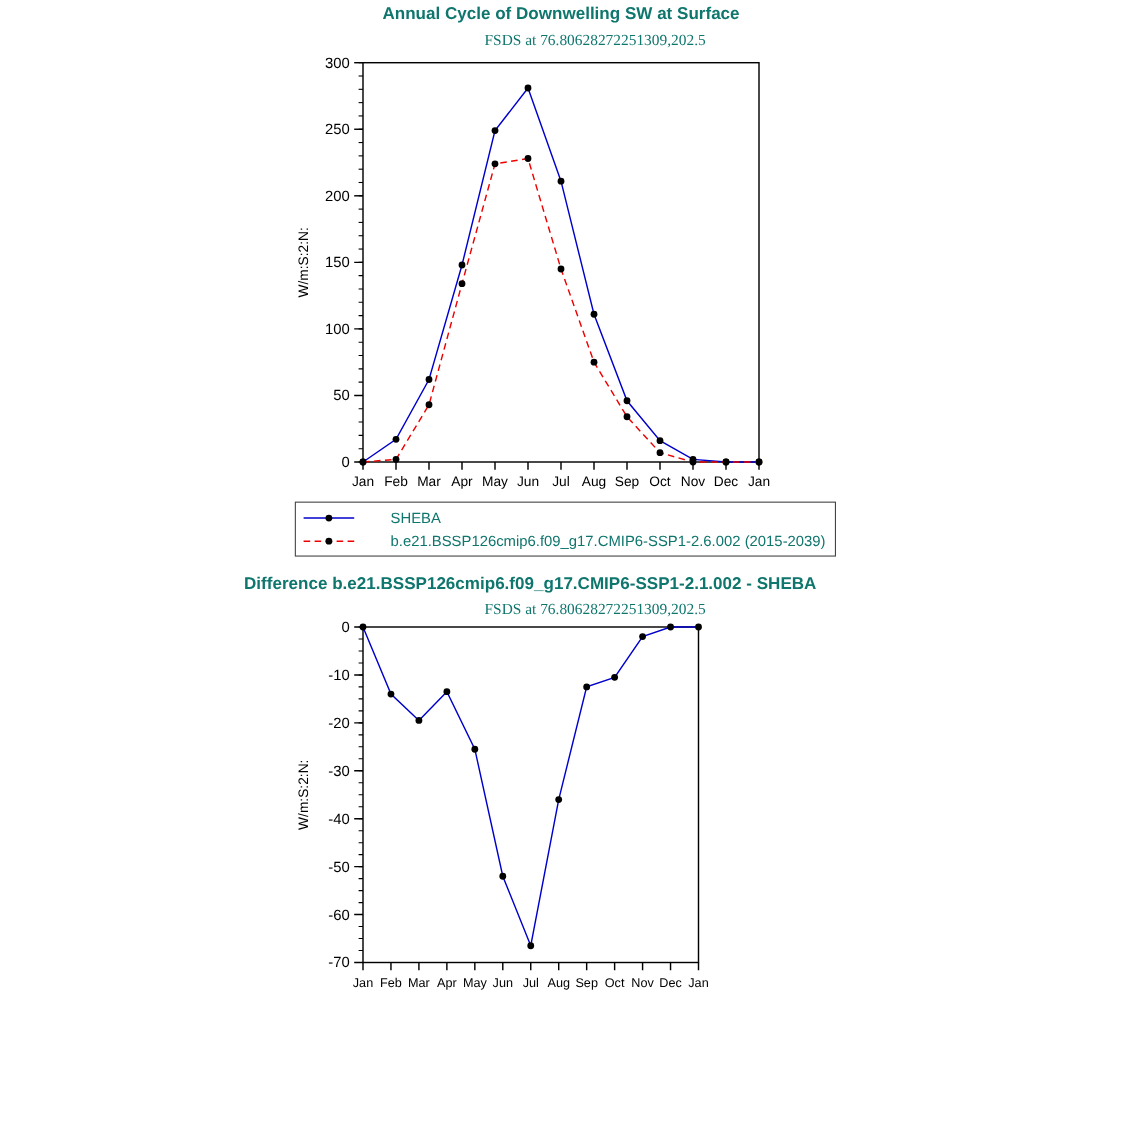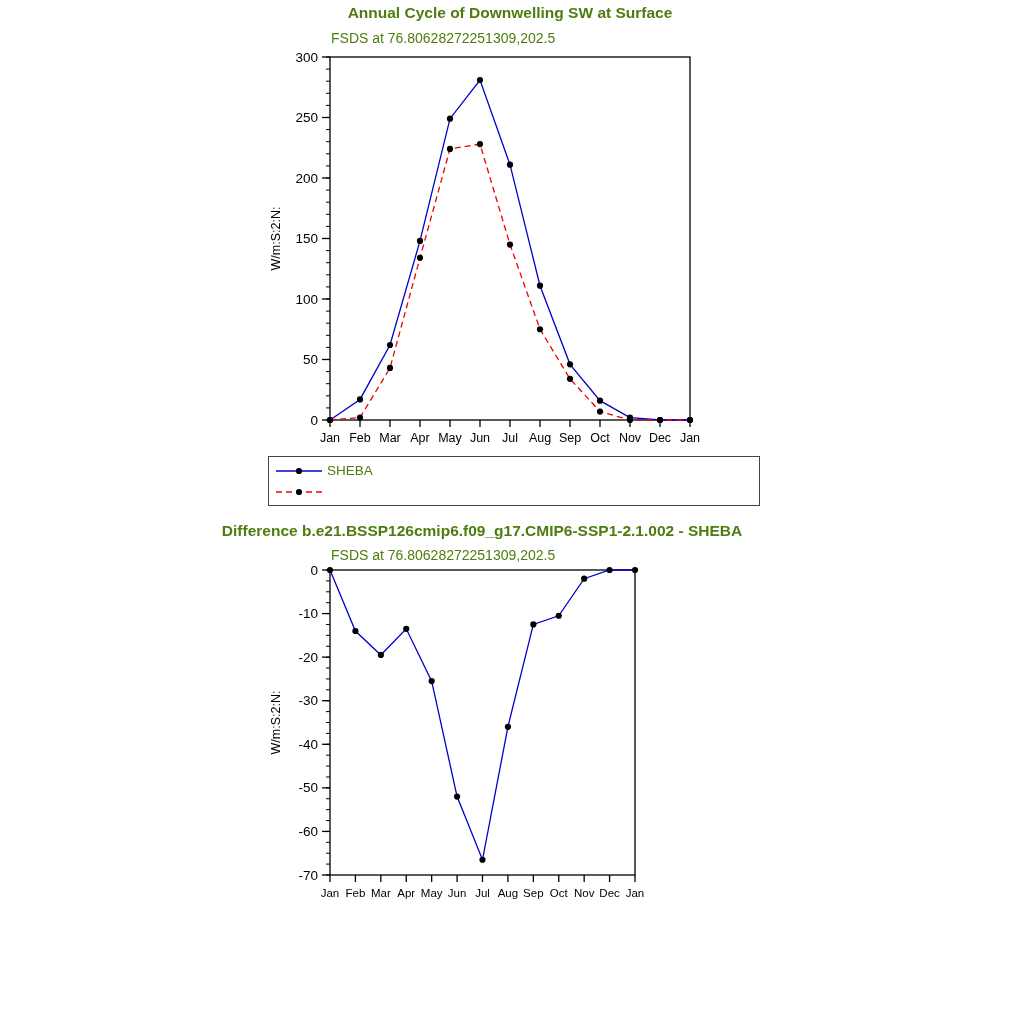--- a/index.html
+++ b/index.html
@@ -1,24 +1,24 @@
 <!DOCTYPE html>
 <html><head>
 <meta charset="utf-8">
 <style>
   html,body{margin:0;padding:0;background:#ffffff;}
   #page{position:relative;width:1024px;height:1024px;background:#ffffff;overflow:hidden;
-        font-family:"Liberation Sans", sans-serif;color:#4d7c0f;}
+        font-family:"Liberation Sans", sans-serif;color:#0f766e;}
   svg{position:absolute;left:0;}
   svg text{font-family:"Liberation Sans", sans-serif;fill:#000;}
   .chart-title{position:absolute;font-weight:bold;font-size:15.5px;text-align:center;}
-  .chart-subtitle{position:absolute;font-size:14px;text-align:left;}
+  .chart-subtitle{position:absolute;font-size:14px;text-align:center;font-family:Liberation Serif, serif;}
   #legend-box{position:absolute;left:268px;top:456px;width:492px;height:50px;
               border:1px solid #444;background:#fff;box-sizing:border-box;padding:3px 6px;}
-  .legend-row{display:flex;align-items:center;height:21px;}
+  .legend-row{display:flex;align-items:center;height:21px;gap:28px;}
   .legend-sample{width:48px;height:12px;margin-right:4px;flex:0 0 auto;position:static;}
   .legend-label{font-size:13.5px;white-space:nowrap;}
 </style>
 </head>
 <body>
 
 <div id="page">
 
   <div class="chart-title" style="left:180px;top:4px;width:660px;">Annual Cycle of Downwelling SW at Surface</div>
   <div class="chart-subtitle" style="left:331px;top:30px;width:420px;">FSDS at 76.80628272251309,202.5</div>
@@ -132,20 +132,21 @@
           <line x1="1" y1="6" x2="47" y2="6" stroke="#0000cc" stroke-width="1.4"></line>
           <circle cx="24" cy="6" r="3.1" fill="#000000"></circle>
         </svg>
       <span class="legend-label">SHEBA</span>
     </div>
     <div class="legend-row">
       <svg class="legend-sample" id="legend-sample-1" width="48" height="12" viewBox="0 0 48 12">
           <line x1="1" y1="6" x2="47" y2="6" stroke="#ee0000" stroke-width="1.4" stroke-dasharray="6,4"></line>
           <circle cx="24" cy="6" r="3.1" fill="#000000"></circle>
         </svg>
+      <span class="legend-label">b.e21.BSSP126cmip6.f09_g17.CMIP6-SSP1-2.6.002 (2015-2039)</span>
     </div>
   </div>
 
   <div class="chart-title" style="left:182px;top:522px;width:600px;">Difference b.e21.BSSP126cmip6.f09_g17.CMIP6-SSP1-2.1.002 - SHEBA</div>
   <div class="chart-subtitle" style="left:331px;top:547px;width:420px;">FSDS at 76.80628272251309,202.5</div>
   <svg id="svg-bottom" style="top:515px;" width="1024" height="400" viewBox="0 0 1024 400">
       <rect x="330" y="55" width="305" height="305" fill="none" stroke="#000" stroke-width="1.3"></rect>
       <line x1="326" y1="360" x2="330" y2="360" stroke="#000" stroke-width="1"></line>
       <line x1="326" y1="349.10714285714283" x2="330" y2="349.10714285714283" stroke="#000" stroke-width="1"></line>
       <line x1="326" y1="338.2142857142857" x2="330" y2="338.2142857142857" stroke="#000" stroke-width="1"></line>

